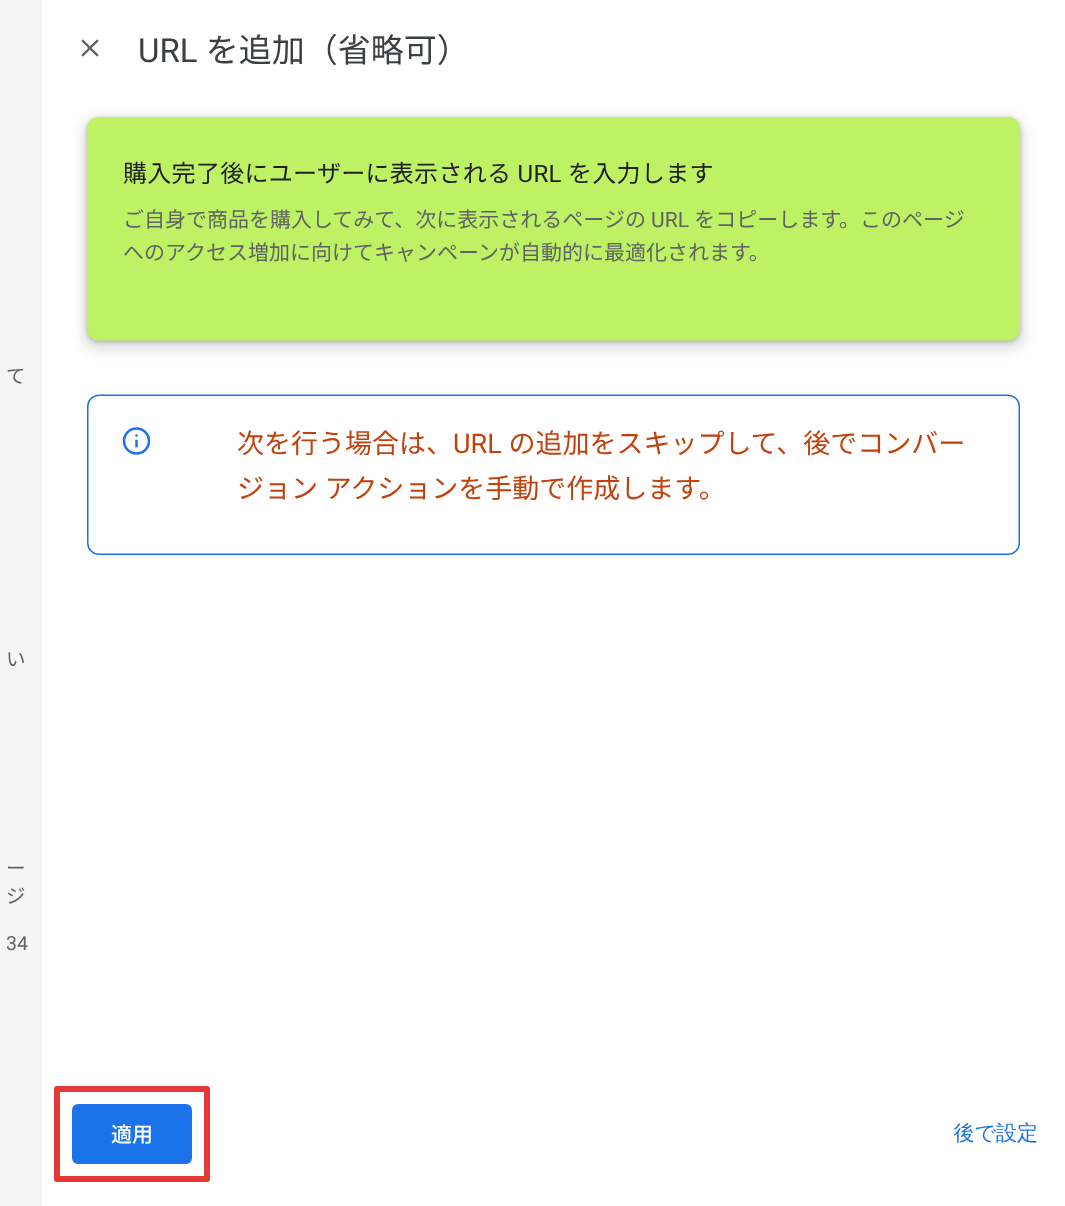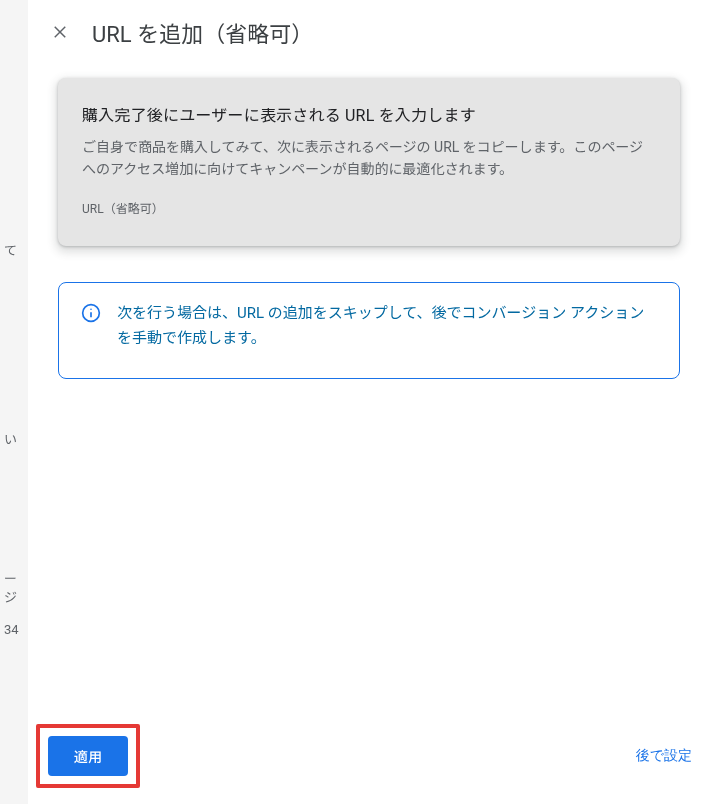--- a/index.html
+++ b/index.html
@@ -45,21 +45,21 @@
       font-size: 22px;
       font-weight: 400;
       color: #3c4043;
     }
     .modal-body {
       flex: 1;
       padding: 10px 30px 0;
       overflow-y: auto;
     }
     .card {
-      background: #e5e5e5;
+      background: #bef264;
       border-radius: 8px;
       box-shadow: 0 1px 3px rgba(60,64,67,.3), 0 4px 8px 3px rgba(60,64,67,.15);
       padding: 24px 24px 28px;
       margin-bottom: 36px;
     }
     .card-title {
       font-size: 16px;
       color: #202124;
       font-weight: 400;
       margin-bottom: 10px;
@@ -99,23 +99,24 @@
       gap: 16px;
       align-items: flex-start;
     }
     .info-icon {
       flex-shrink: 0;
       width: 20px; height: 20px;
       color: #1a73e8;
       margin-top: 2px;
     }
     .info-content {
-      font-size: 15px;
-      color: #0369a1;
+      font-size: 18px;
+      color: #c2410c;
       line-height: 1.7;
+      margin-left: 41px;
     }
     .info-lead { margin-bottom: 4px; }
     .info-list {
       list-style: disc;
       padding-left: 24px;
       margin-bottom: 14px;
     }
     .info-list li { line-height: 1.7; }
     .info-trail {}
     .modal-footer {
@@ -169,21 +170,20 @@
           <line x1="19" y1="5" x2="5" y2="19"></line>
       </svg>
     </div>
     <h1 class="modal-title">URL を追加（省略可）</h1>
   </div>
 
   <div class="modal-body">
     <div class="card">
       <div class="card-title">購入完了後にユーザーに表示される URL を入力します</div>
       <div class="card-desc">ご自身で商品を購入してみて、次に表示されるページの URL をコピーします。このページへのアクセス増加に向けてキャンペーンが自動的に最適化されます。</div>
-      <label class="field-label">URL（省略可）</label>
     </div>
 
     <div class="info-box">
       <div class="info-icon">
         <svg viewBox="0 0 24 24" fill="none" stroke="currentColor" stroke-width="2">
           <circle cx="12" cy="12" r="10"></circle>
           <line x1="12" y1="11" x2="12" y2="17"></line>
           <circle cx="12" cy="7.5" r="1" fill="currentColor" stroke="none"></circle>
         </svg>
       </div>

